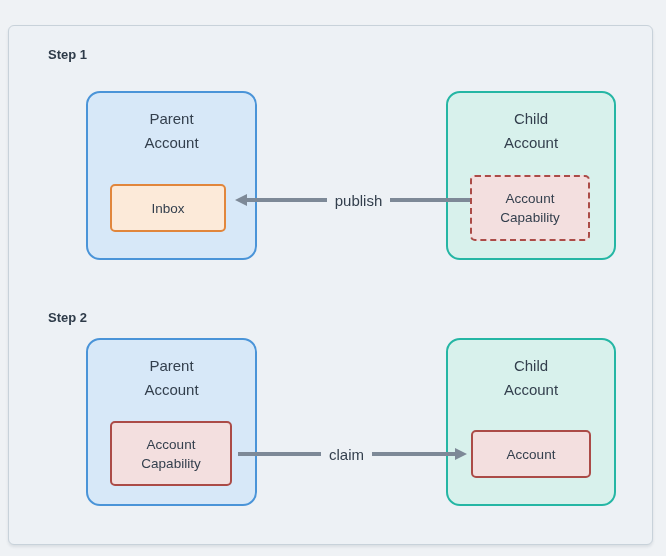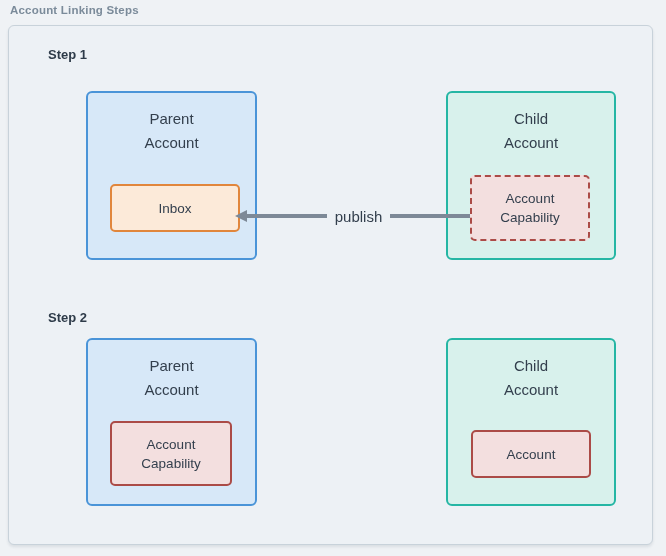--- a/index.html
+++ b/index.html
@@ -42,21 +42,21 @@
     color: var(--heading, #2e3b49);
   }
   #step1-heading { left: 48px; top: 47px; }
   #step2-heading { left: 48px; top: 310px; }
 
   .outer-box {
     position: absolute;
     box-sizing: border-box;
     border-width: 2px;
     border-style: solid;
-    border-radius: 6px;
+    border-radius: 14px;
   }
   .outer-box .box-title {
     margin-top: 14px;
     text-align: center;
     font-size: 15px;
     line-height: 24px;
     color: var(--node-text, #333f4d);
   }
   .blue  { background: var(--blue-fill, #d7e8f8);  border-color: var(--blue-border, #4a94d8); }
   .teal  { background: var(--teal-fill, #d8f1ec);  border-color: var(--teal-border, #25b6a4); }
@@ -75,38 +75,38 @@
     font-size: 13.5px;
     line-height: 19px;
     color: var(--node-text, #333f4d);
   }
   .orange { background: var(--orange-fill, #fcead9); border-color: var(--orange-border, #e1863c); }
   .pink   { background: var(--pink-fill, #f3dfdf);   border-color: var(--red-border, #ab4b47); }
   .dashed { border-style: dashed; }
 
   
   #s1-parent { left: 86px;  top: 91px;  width: 171px; height: 169px; }
-  #s1-inbox  { left: 110px; top: 184px; width: 130px; height: 48px; }
+  #s1-inbox  { left: 110px; top: 184px; width: 116px; height: 48px; }
   #s1-child  { left: 446px; top: 91px;  width: 170px; height: 169px; }
   #s1-cap    { left: 470px; top: 175px; width: 120px; height: 66px; }
 
   #s2-parent { left: 86px;  top: 338px; width: 171px; height: 168px; }
   #s2-cap    { left: 110px; top: 421px; width: 122px; height: 65px; }
   #s2-child  { left: 446px; top: 338px; width: 170px; height: 168px; }
   #s2-acct   { left: 471px; top: 430px; width: 120px; height: 48px; }
 
   
   .arrow {
     position: absolute;
     display: flex;
     align-items: center;
     z-index: 5;
     height: 24px;
   }
-  #arrow-publish { left: 235px; top: 204px; width: 235px; }
+  #arrow-publish { left: 235px; top: 188px; width: 235px; }
   #arrow-claim   { left: 238px; top: 442px; width: 229px; }
   .arrow .seg {
     flex: 1 1 auto;
     height: 4px;
     background: var(--arrow, #7d8997);
   }
   .arrow .label {
     padding: 0 8px;
     font-size: 15px;
     color: var(--node-text, #333f4d);
@@ -123,21 +123,20 @@
     border-top: 6px solid transparent;
     border-bottom: 6px solid transparent;
     border-left: 12px solid var(--arrow, #7d8997);
   }
 </style>
 </head>
 <body>
 
 <div id="stage">
 
-  <div class="panel-title">Account Linking Steps</div>
 
   <div class="panel"></div>
 
   <div class="step-heading" id="step1-heading">Step 1</div>
 
   <div class="outer-box blue" id="s1-parent">
     <div class="box-title">
       <div>Parent</div>
       <div>Account</div>
     </div>
@@ -180,14 +179,20 @@
   <div class="outer-box teal" id="s2-child">
     <div class="box-title">
       <div>Child</div>
       <div>Account</div>
     </div>
   </div>
   <div class="inner-node pink" id="s2-acct">
     <div>Account</div>
   </div>
 
+  <div class="arrow" id="arrow-claim">
+    <span class="seg"></span>
+    <span class="label">claim</span>
+    <span class="seg"></span>
+    <span class="head-right"></span>
+  </div>
 
 </div>
 
 </body></html>

